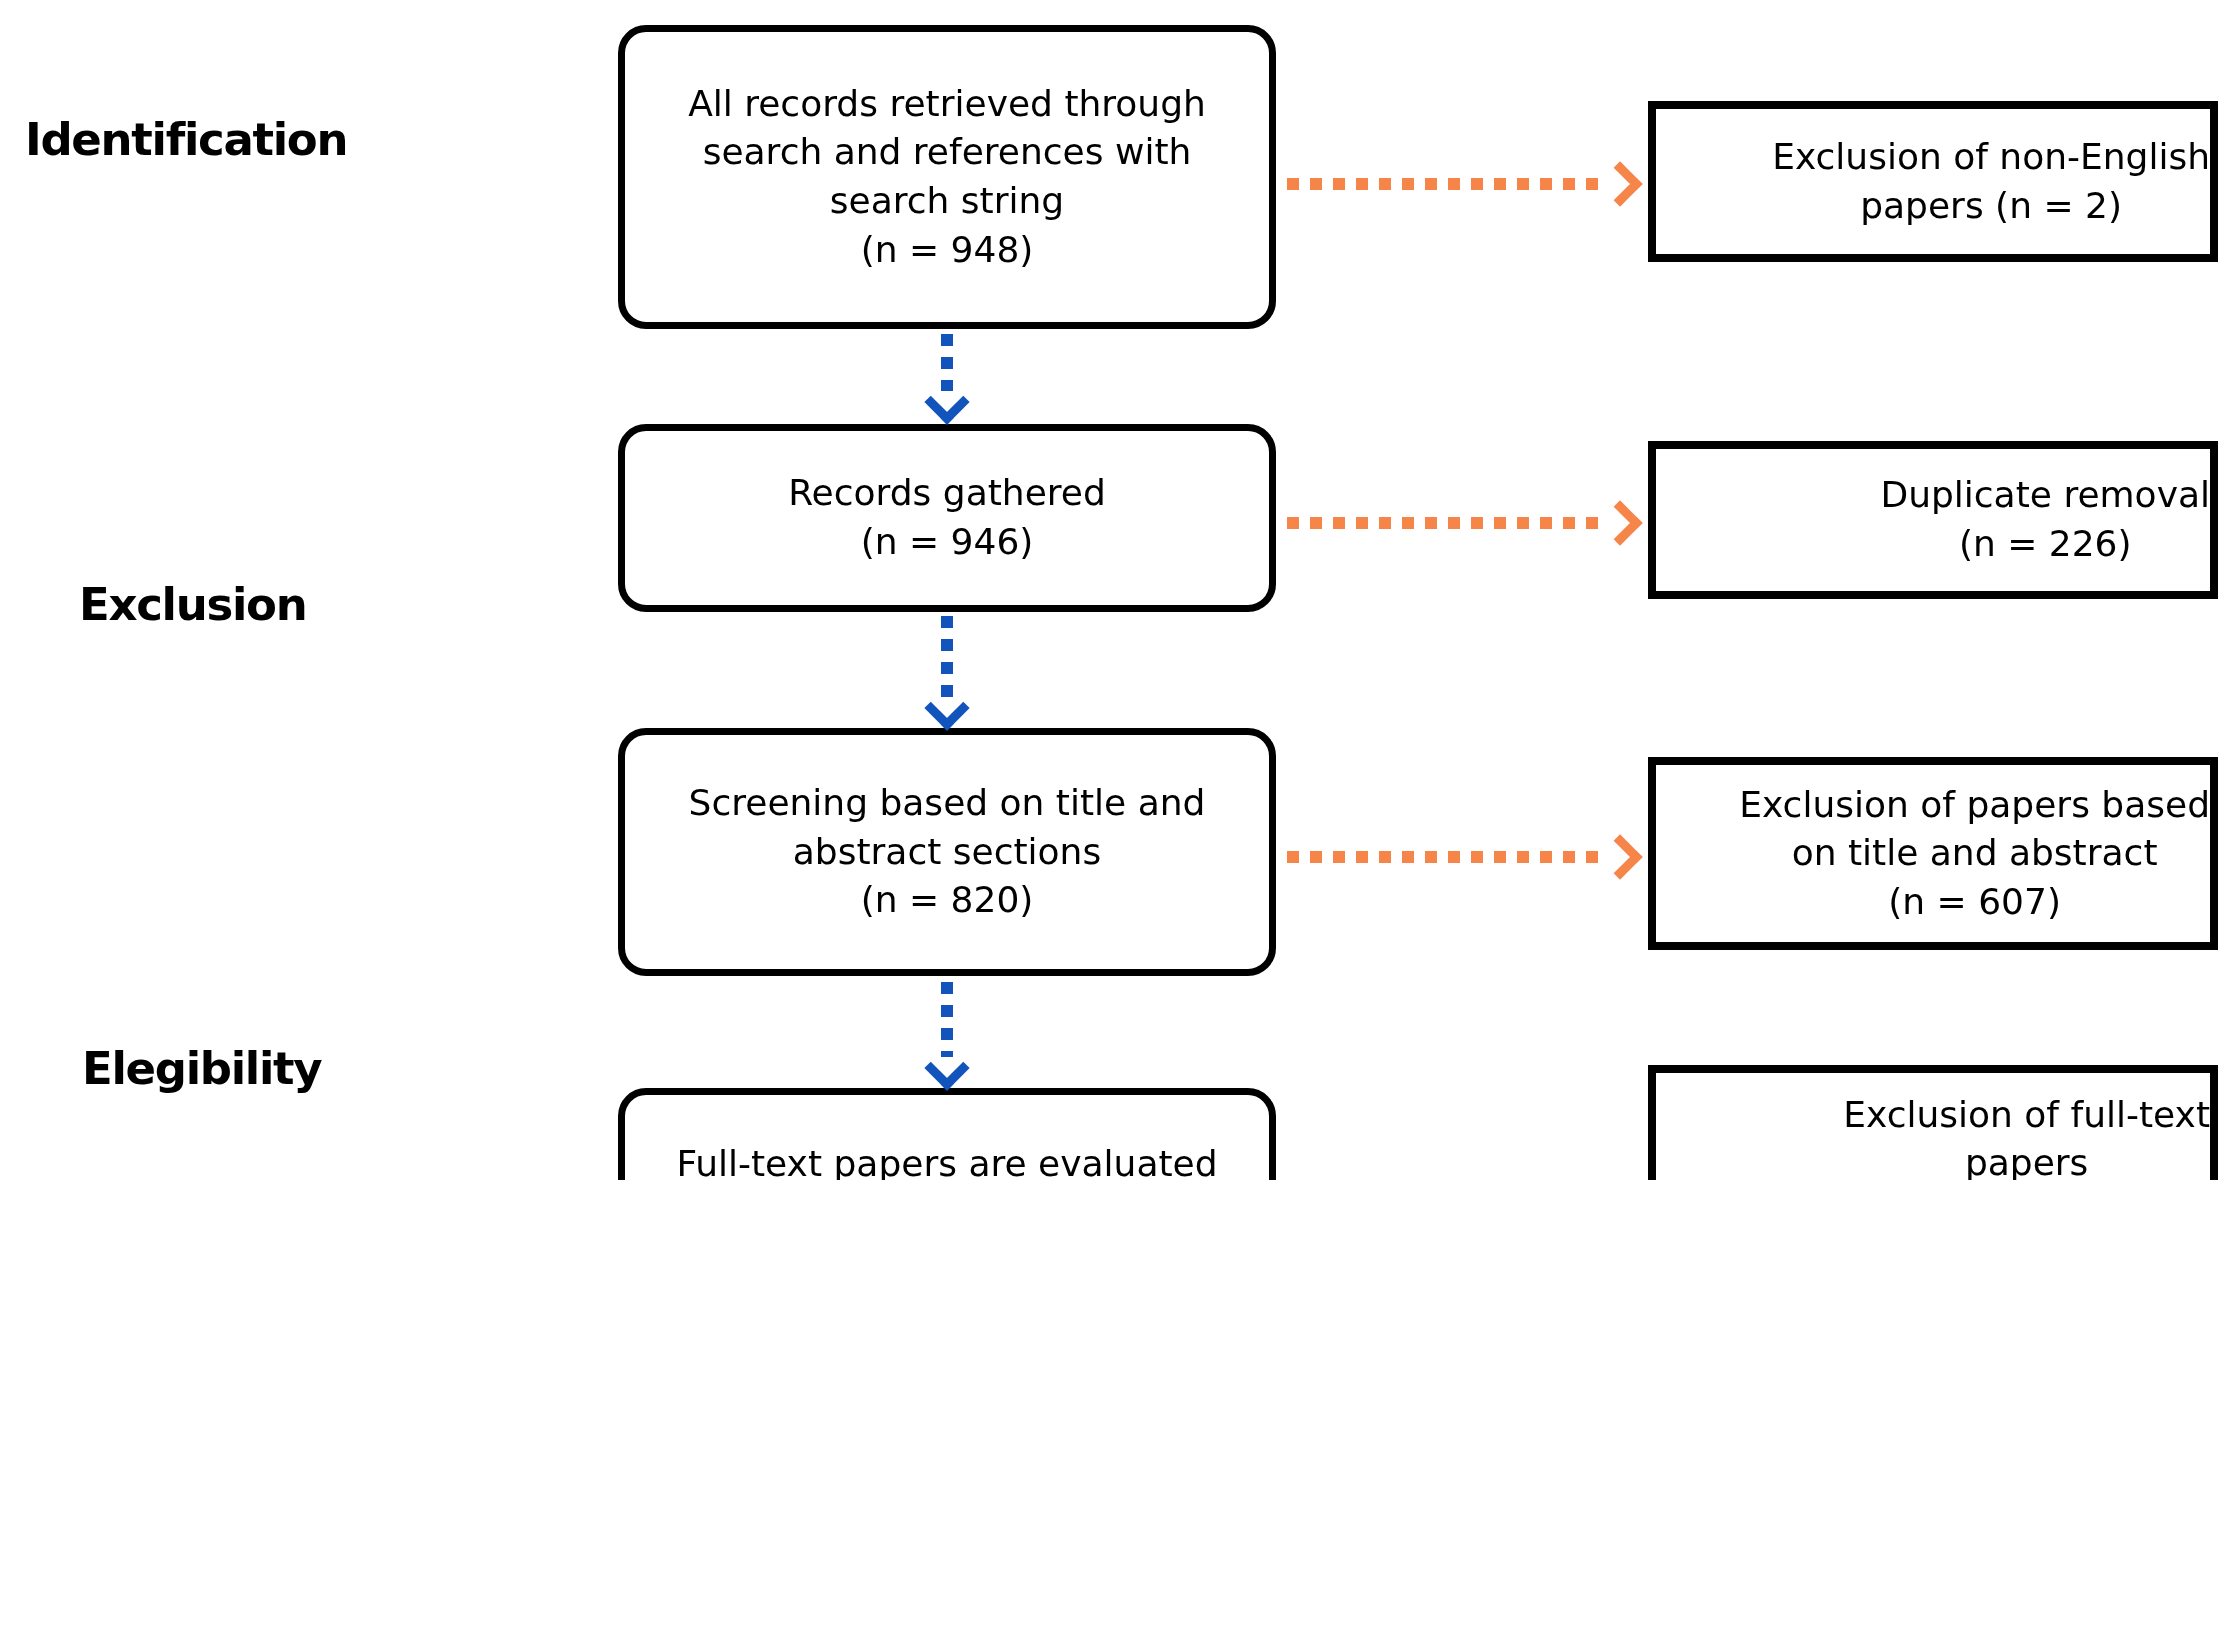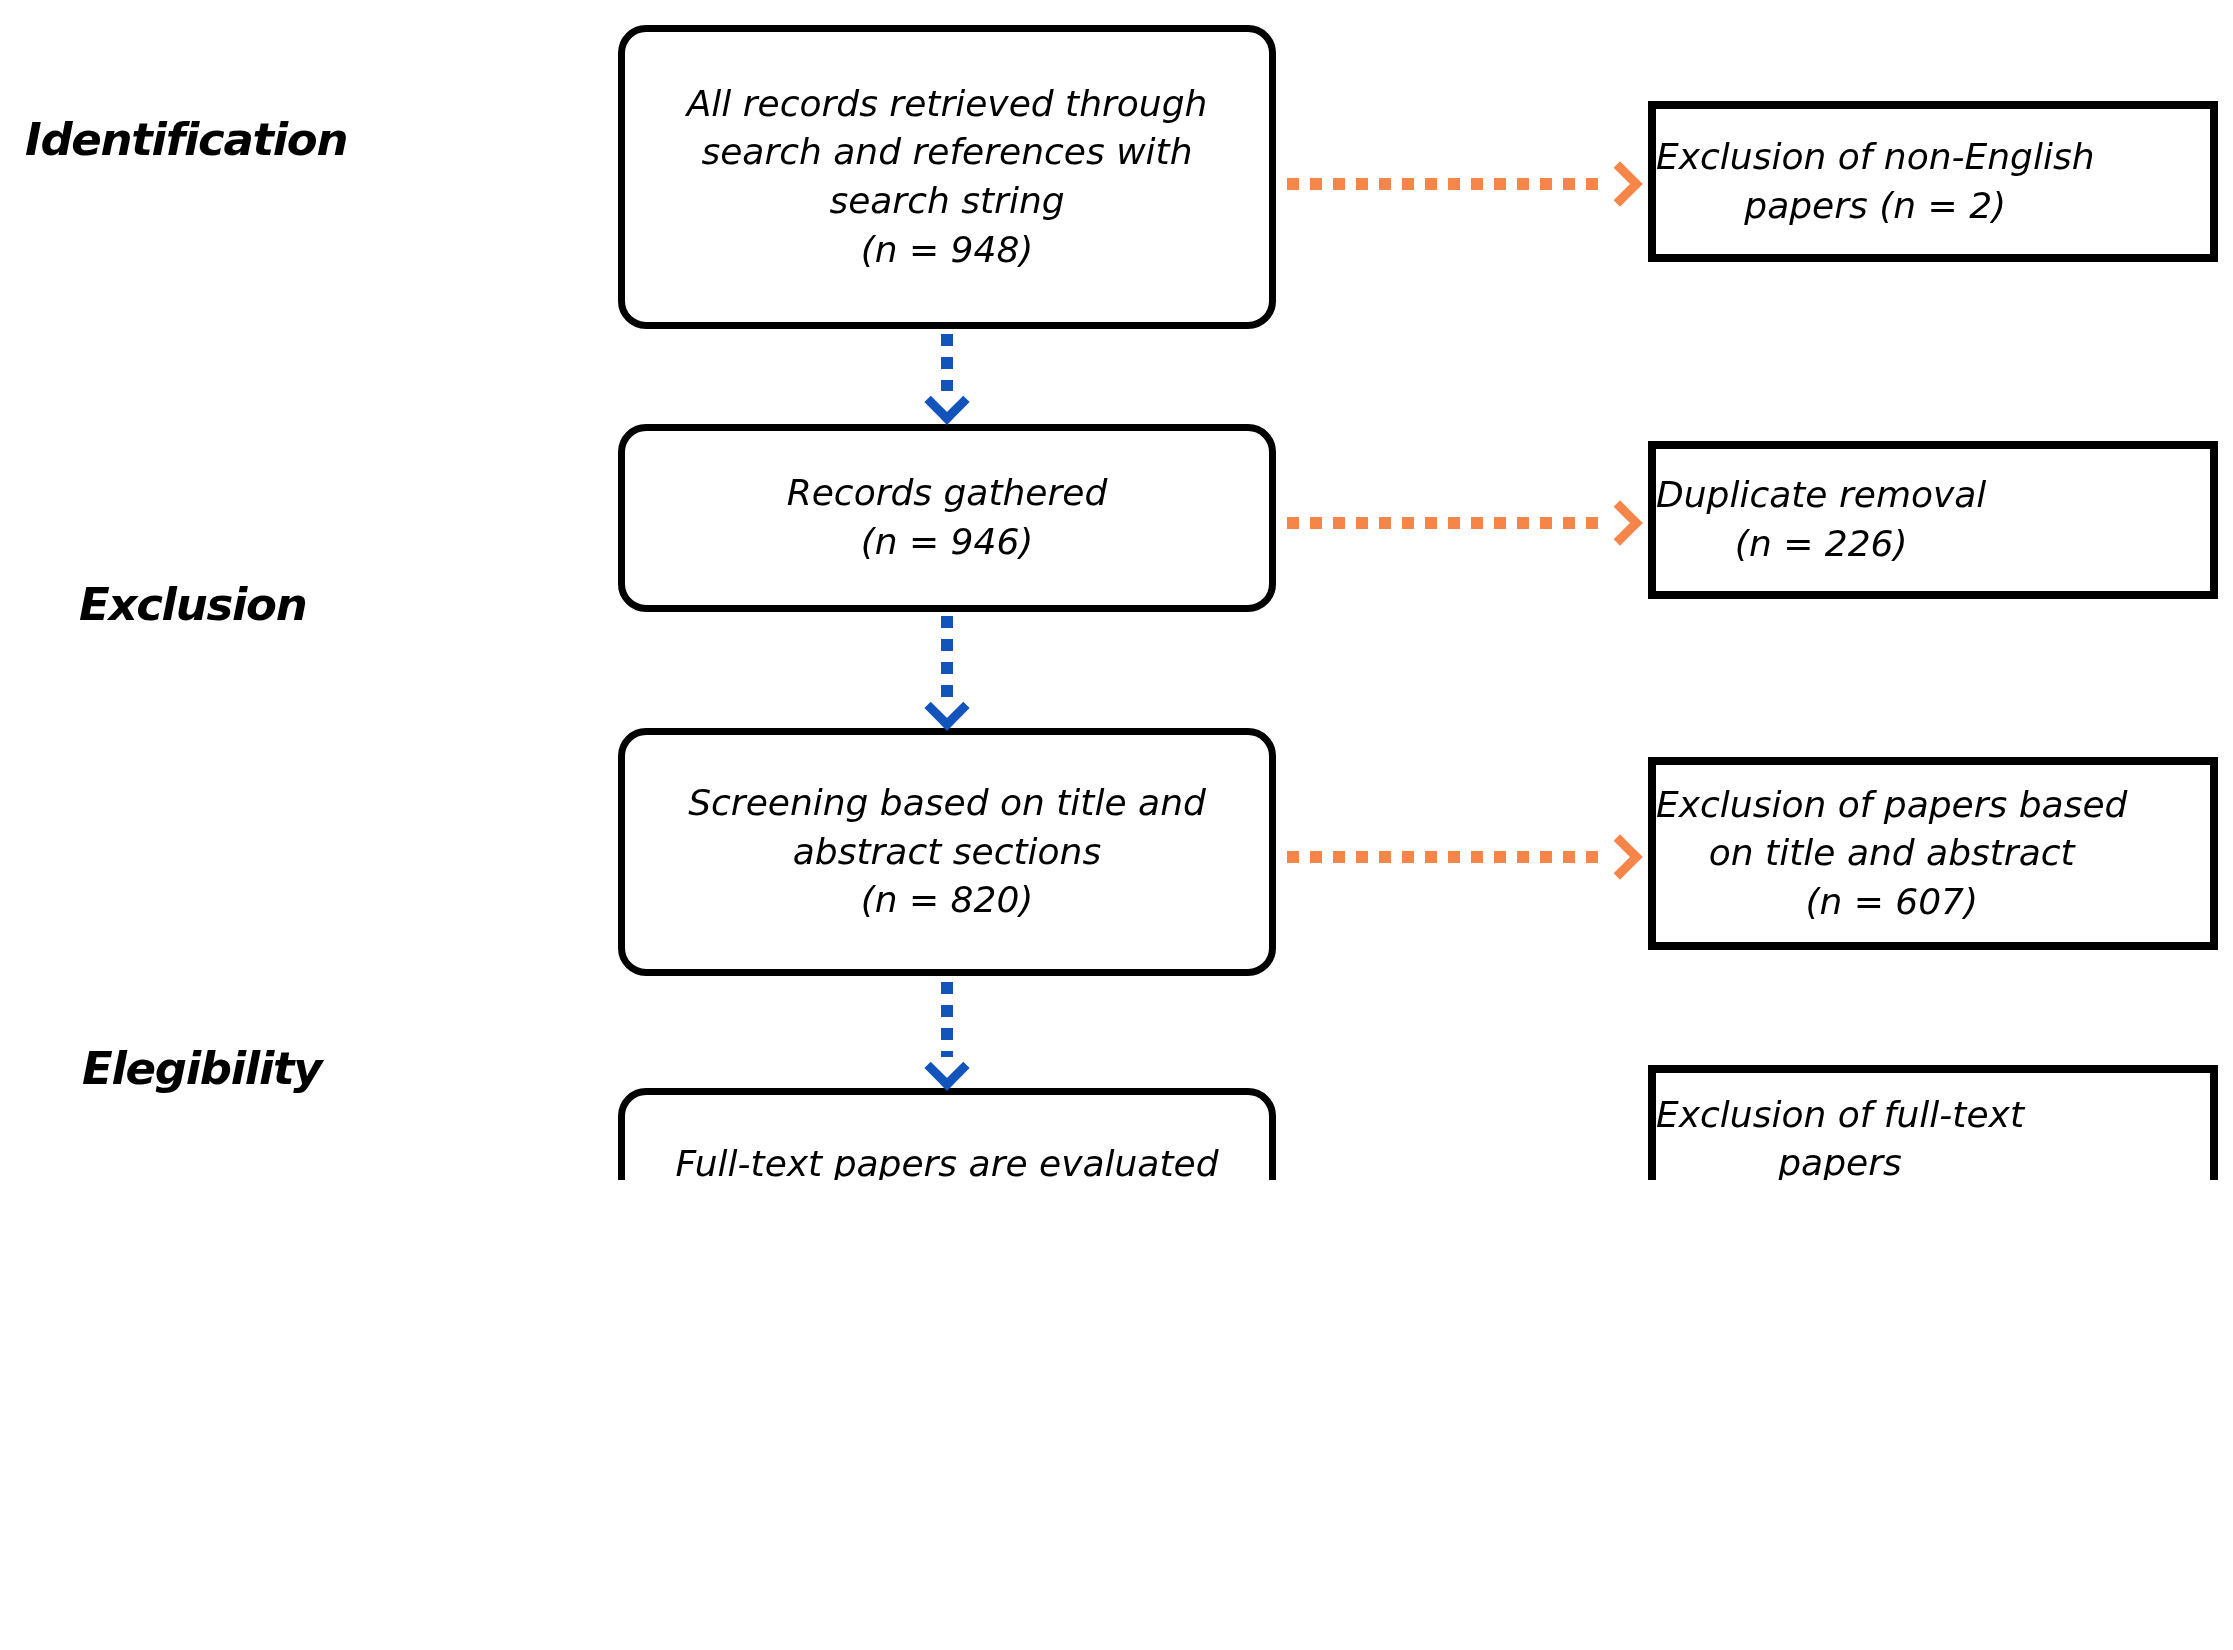--- a/index.html
+++ b/index.html
@@ -10,21 +10,20 @@
     --background:#FFFFFF;
   }
   html,body{margin:0;padding:0;background:var(--background);}
   .canvas{
     position:relative;
     width:2234px;height:1180px;
     background:var(--background);
     font-family:"DejaVu Sans", sans-serif;
     color:var(--text);
     overflow:hidden;
-    font-style:italic;
   }
   .stage-label{
     position:absolute;
     font-size:45px;
     font-weight:700;
     letter-spacing:-1.3px;
     line-height:1.1;
     color:var(--text);
     white-space:nowrap;
   }
@@ -33,21 +32,21 @@
     border:7.2px solid var(--box-border);
     border-radius:28px;
     background:var(--background);
     display:flex;align-items:center;justify-content:center;
     box-sizing:border-box;
   }
   .excl-box{
     position:absolute;
     border:8px solid var(--box-border);
     background:var(--background);
-    display:flex;align-items:center;justify-content:flex-start;
+    display:flex;align-items:center;justify-content:flex-end;
     box-sizing:border-box;
   }
   .box-text{
     font-size:36px;
     line-height:1.35;
     text-align:center;
     white-space:pre-wrap;
     color:var(--text);
   }
   .varrow{

